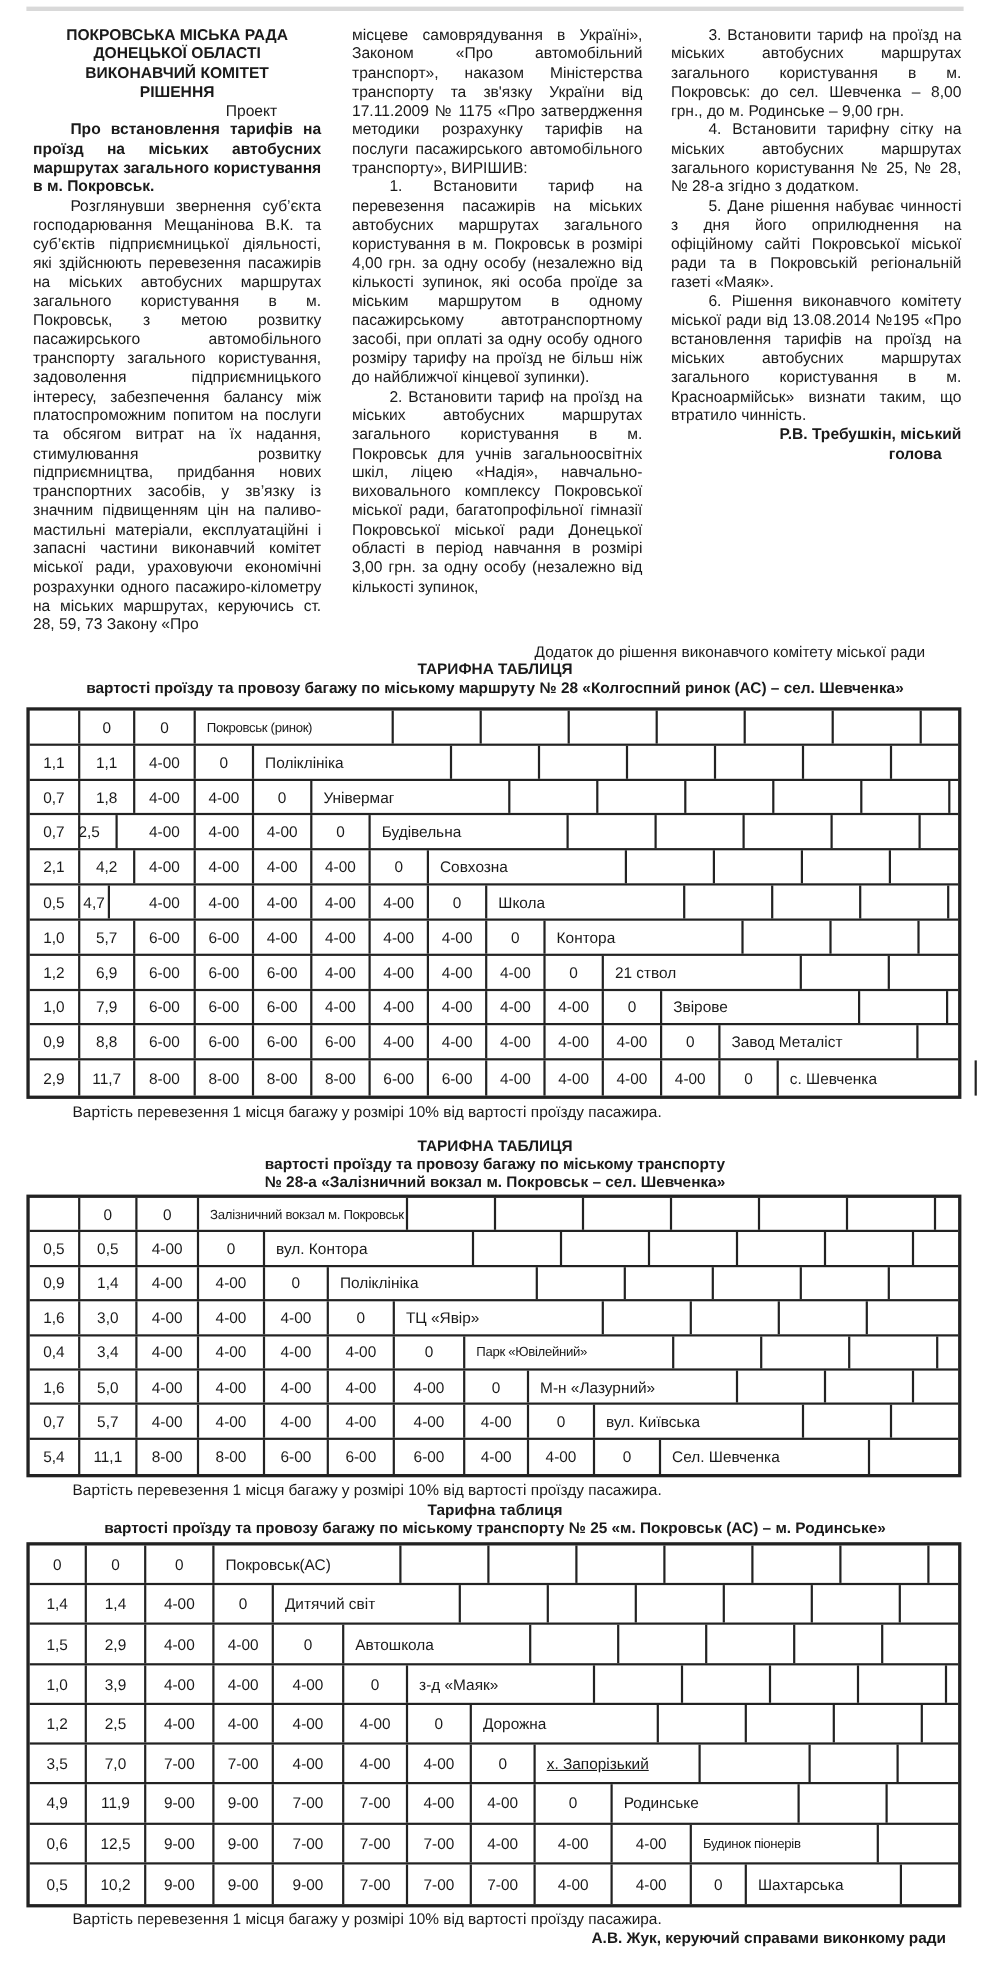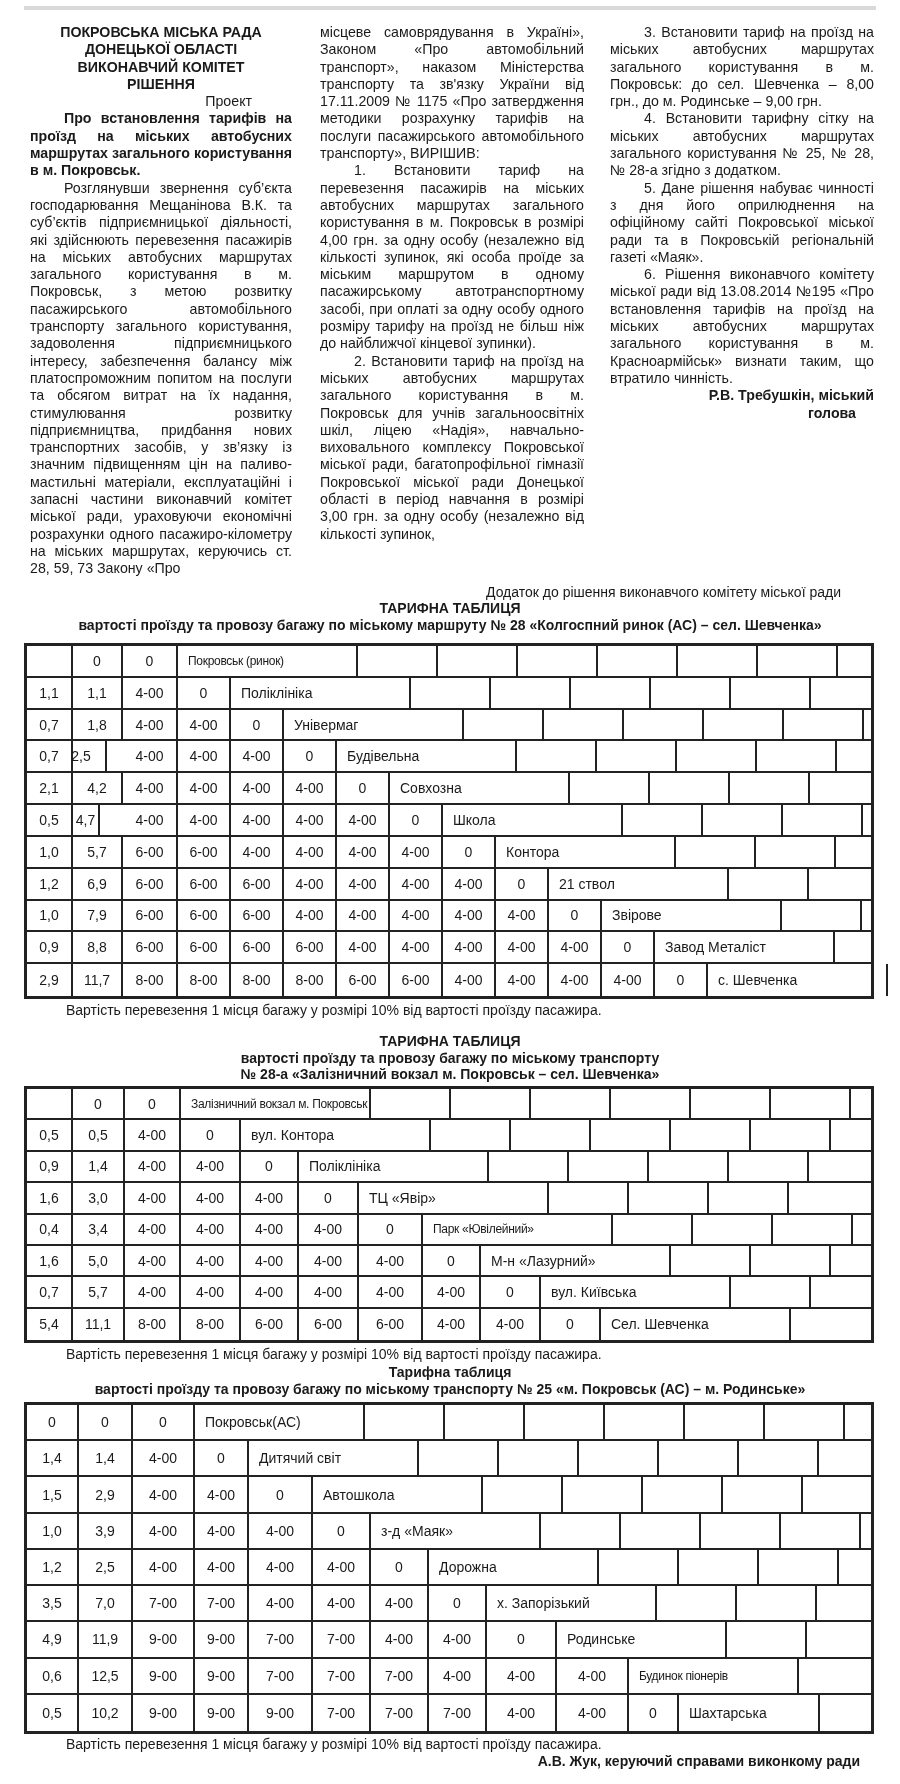--- a/index.html
+++ b/index.html
@@ -415,21 +415,21 @@
     </div>
     <div class="row" style="top: 181.111px; height: 36.2222px;">
       <div class="cell" style="left: 0px; width: 52px;">3,5</div>
       <div class="cell" style="left: 52px; width: 54px;">7,0</div>
       <div class="cell" style="left: 106px; width: 62px;">7-00</div>
       <div class="cell" style="left: 168px; width: 54px;">7-00</div>
       <div class="cell" style="left: 222px; width: 64px;">4-00</div>
       <div class="cell" style="left: 286px; width: 58px;">4-00</div>
       <div class="cell" style="left: 344px; width: 58px;">4-00</div>
       <div class="cell" style="left: 402px; width: 58px;">0</div>
-      <div class="cell left" style="left: 460px; width: 170px;">х. Запорізький</div>
+      <div class="cell left" style="left: 460px; width: 150px; text-decoration: underline;">х. Запорізький</div>
       <div class="cell" style="left: 630px; width: 80px;"></div>
       <div class="cell" style="left: 710px; width: 80px;"></div>
       <div class="cell" style="left: 790px; width: 54px; border-right: none;"></div>
     </div>
     <div class="row" style="top: 217.333px; height: 36.2222px;">
       <div class="cell" style="left: 0px; width: 52px;">4,9</div>
       <div class="cell" style="left: 52px; width: 54px;">11,9</div>
       <div class="cell" style="left: 106px; width: 62px;">9-00</div>
       <div class="cell" style="left: 168px; width: 54px;">9-00</div>
       <div class="cell" style="left: 222px; width: 64px;">7-00</div>

